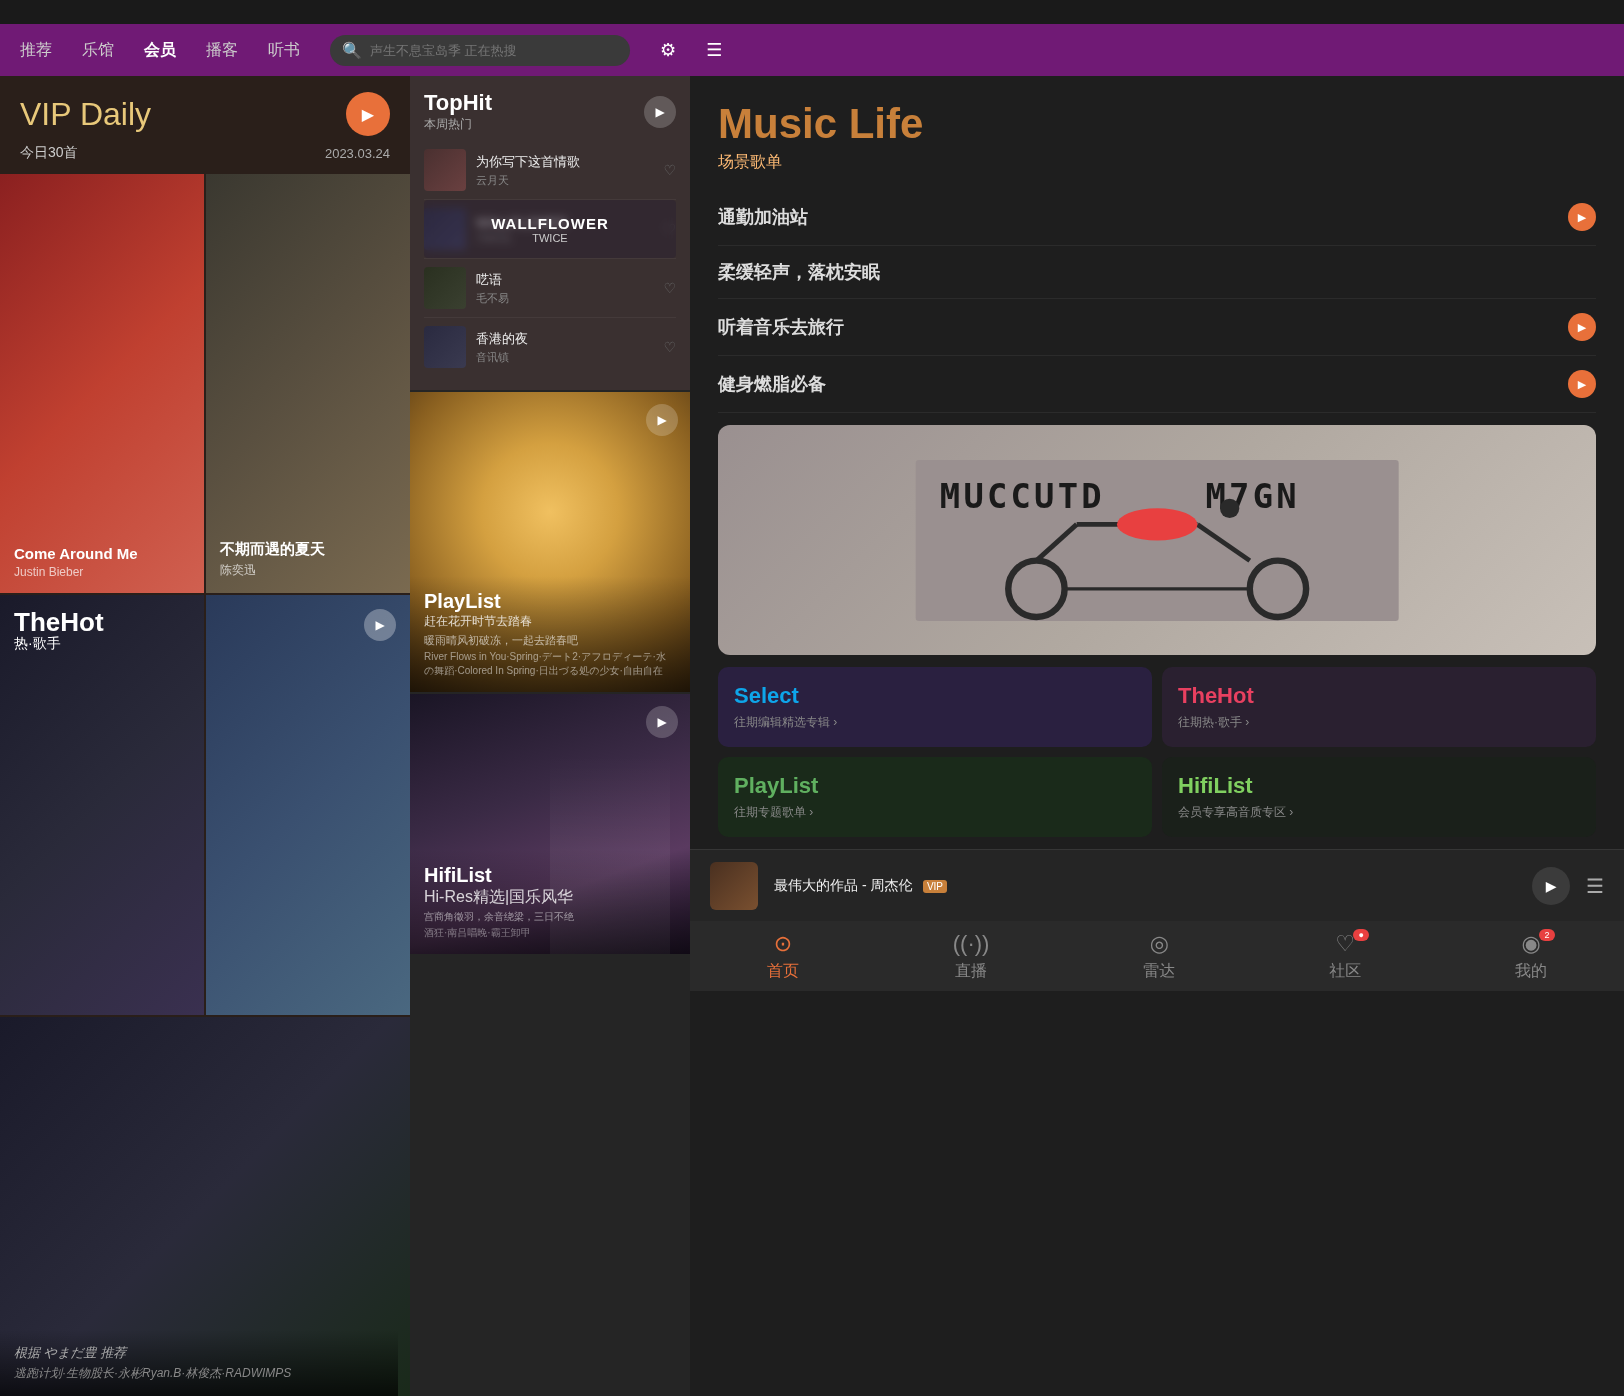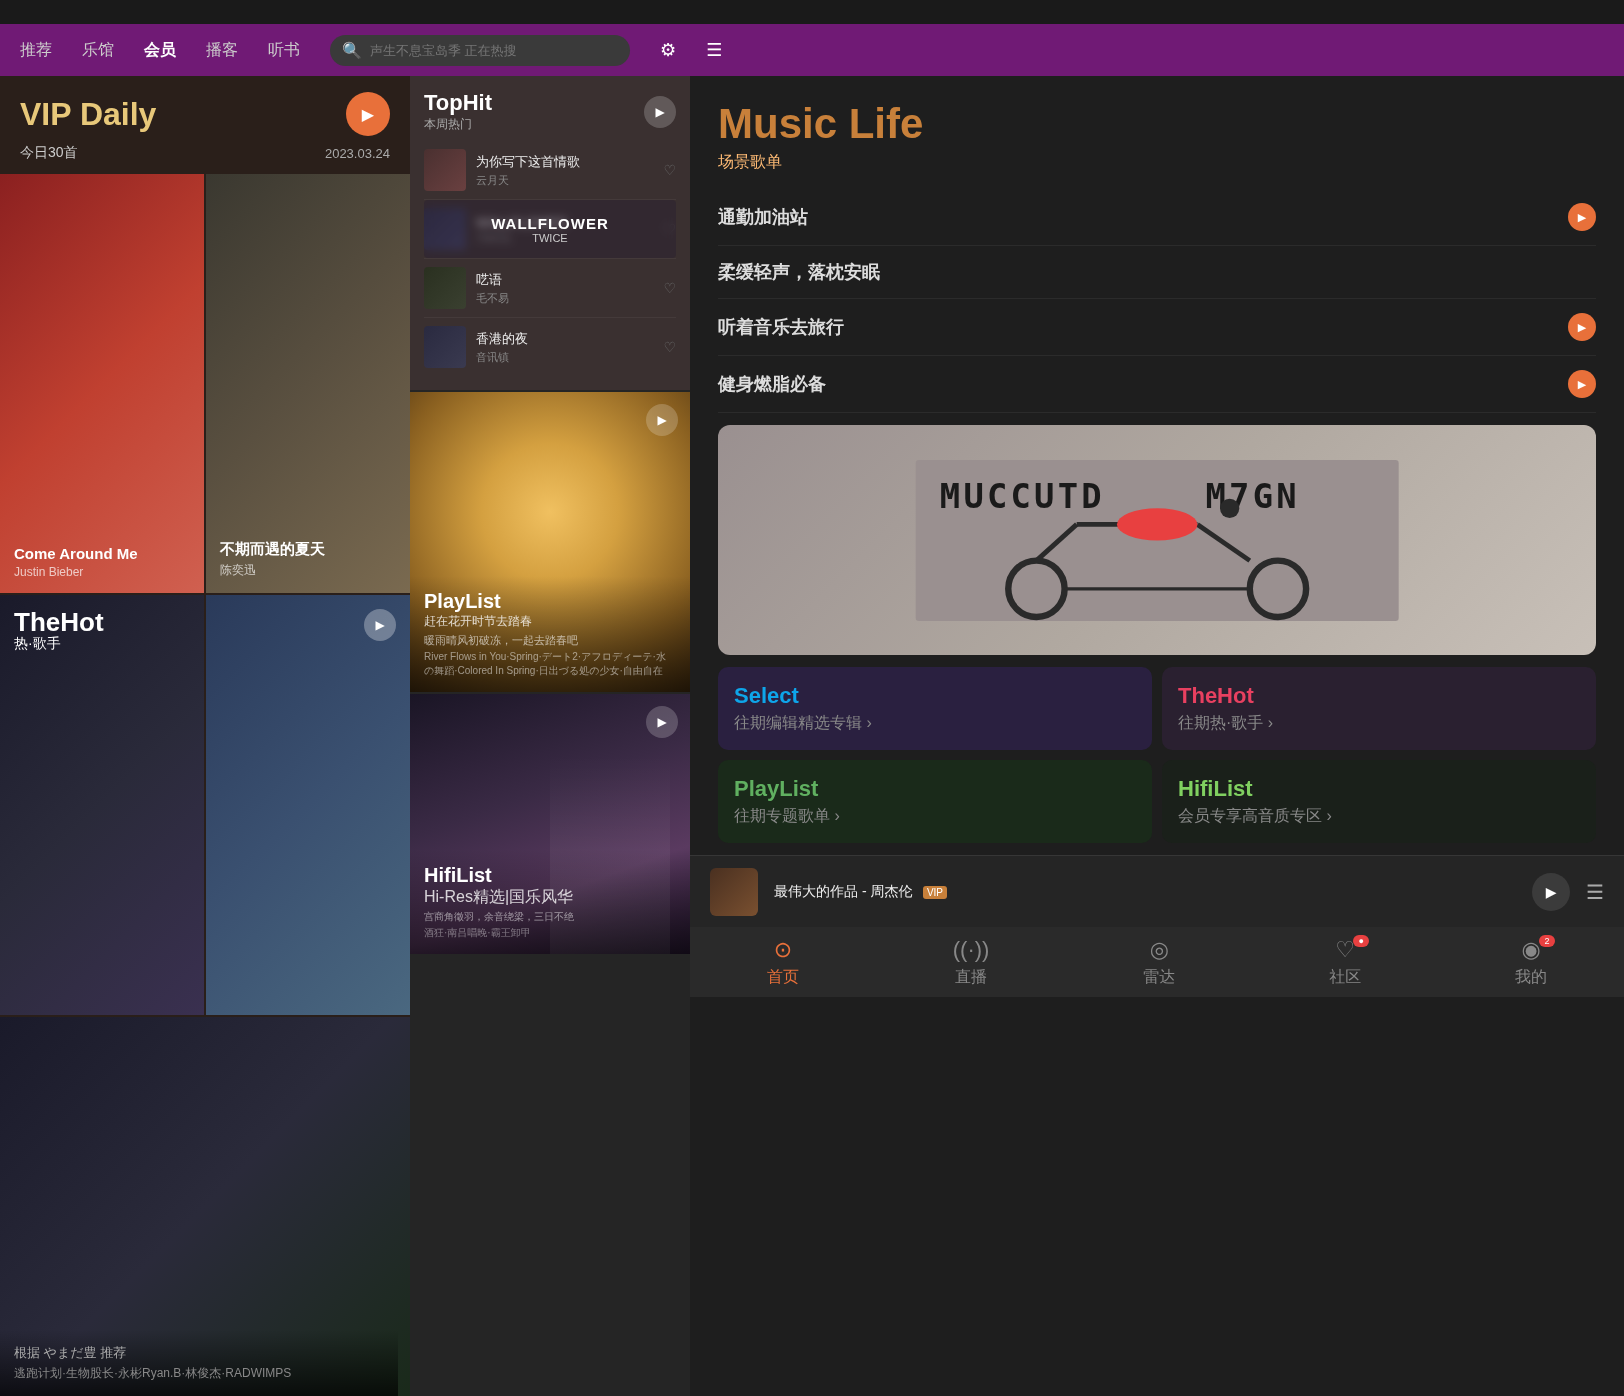--- a/index.html
+++ b/index.html
@@ -69,21 +69,21 @@
     }
 
     .vip-header {
       padding: 16px 20px 8px;
       display: flex;
       align-items: center;
       justify-content: space-between;
     }
     .vip-title {
       font-size: 32px;
-      font-weight: 700;
+      font-weight: 400;
       color: #e8c87a;
     }
     .vip-play-btn {
       width: 44px; height: 44px;
       background: #e8703a;
       border-radius: 50%;
       display: flex; align-items: center; justify-content: center;
       cursor: pointer;
     }
     .vip-subtitle {
@@ -130,20 +130,21 @@
       top: 14px; left: 14px;
     }
     .thehot-badge-text { font-size: 26px; font-weight: 900; color: #fff; line-height: 1; }
     .thehot-sub { font-size: 14px; color: #fff; }
 
     .recommend-overlay {
       position: absolute;
       bottom: 0; left: 0; right: 12px;
       padding: 14px;
       background: linear-gradient(transparent, rgba(0,0,0,0.7));
+      font-style: italic;
     }
     .recommend-title { font-size: 13px; color: #aaa; }
     .recommend-artists { font-size: 12px; color: #888; margin-top: 3px; }
 
     
     .center-panel {
       width: 280px;
       background: #252525;
       display: flex;
       flex-direction: column;
@@ -341,21 +342,21 @@
     }
     .cat-select { background: #2a2040; }
     .cat-thehot { background: #2a2030; }
     .cat-playlist { background: #1a2a1a; }
     .cat-hifilist { background: #1a201a; }
     .cat-title { font-size: 22px; font-weight: 800; }
     .cat-title-select { color: #0ea5e9; }
     .cat-title-thehot { color: #e84060; }
     .cat-title-playlist { color: #60b060; }
     .cat-title-hifilist { color: #80d060; }
-    .cat-sub { font-size: 16px; color: #888; margin-top: 4px; }
+    .cat-sub { font-size: 12px; color: #888; margin-top: 4px; }
 
     
     .bottom-player {
       height: 72px;
       background: #252525;
       display: flex;
       align-items: center;
       padding: 0 20px;
       gap: 16px;
       border-top: 1px solid rgba(255,255,255,0.08);

